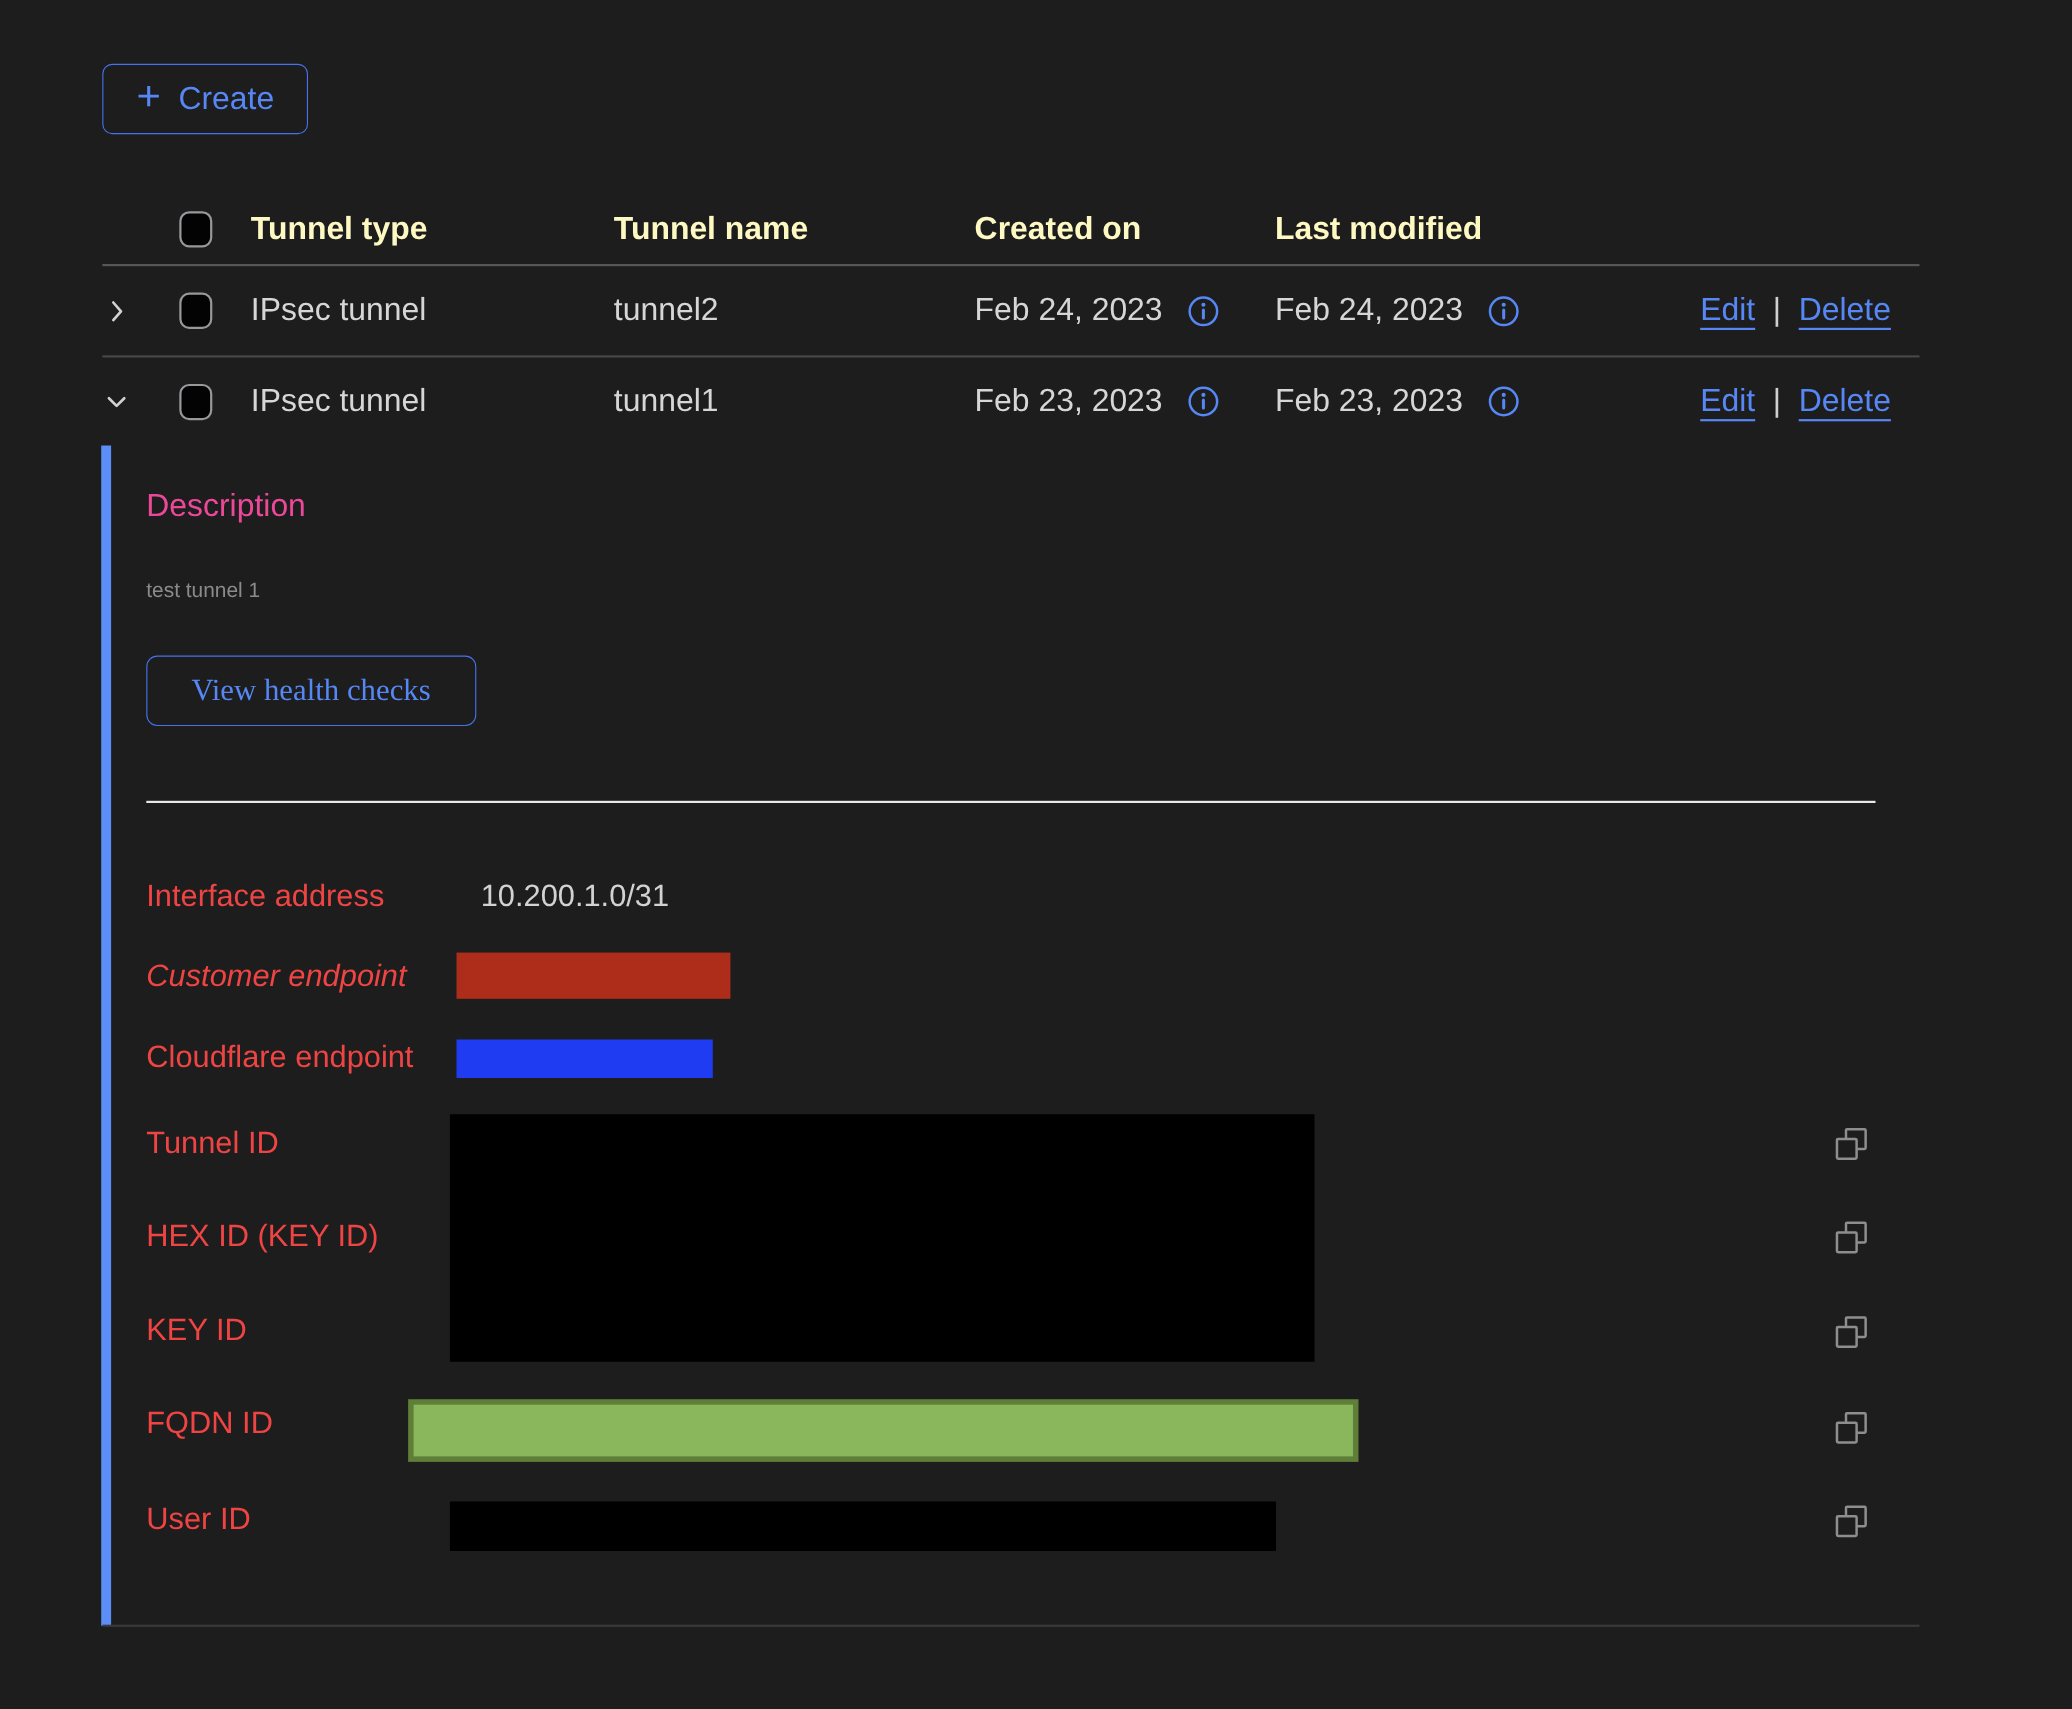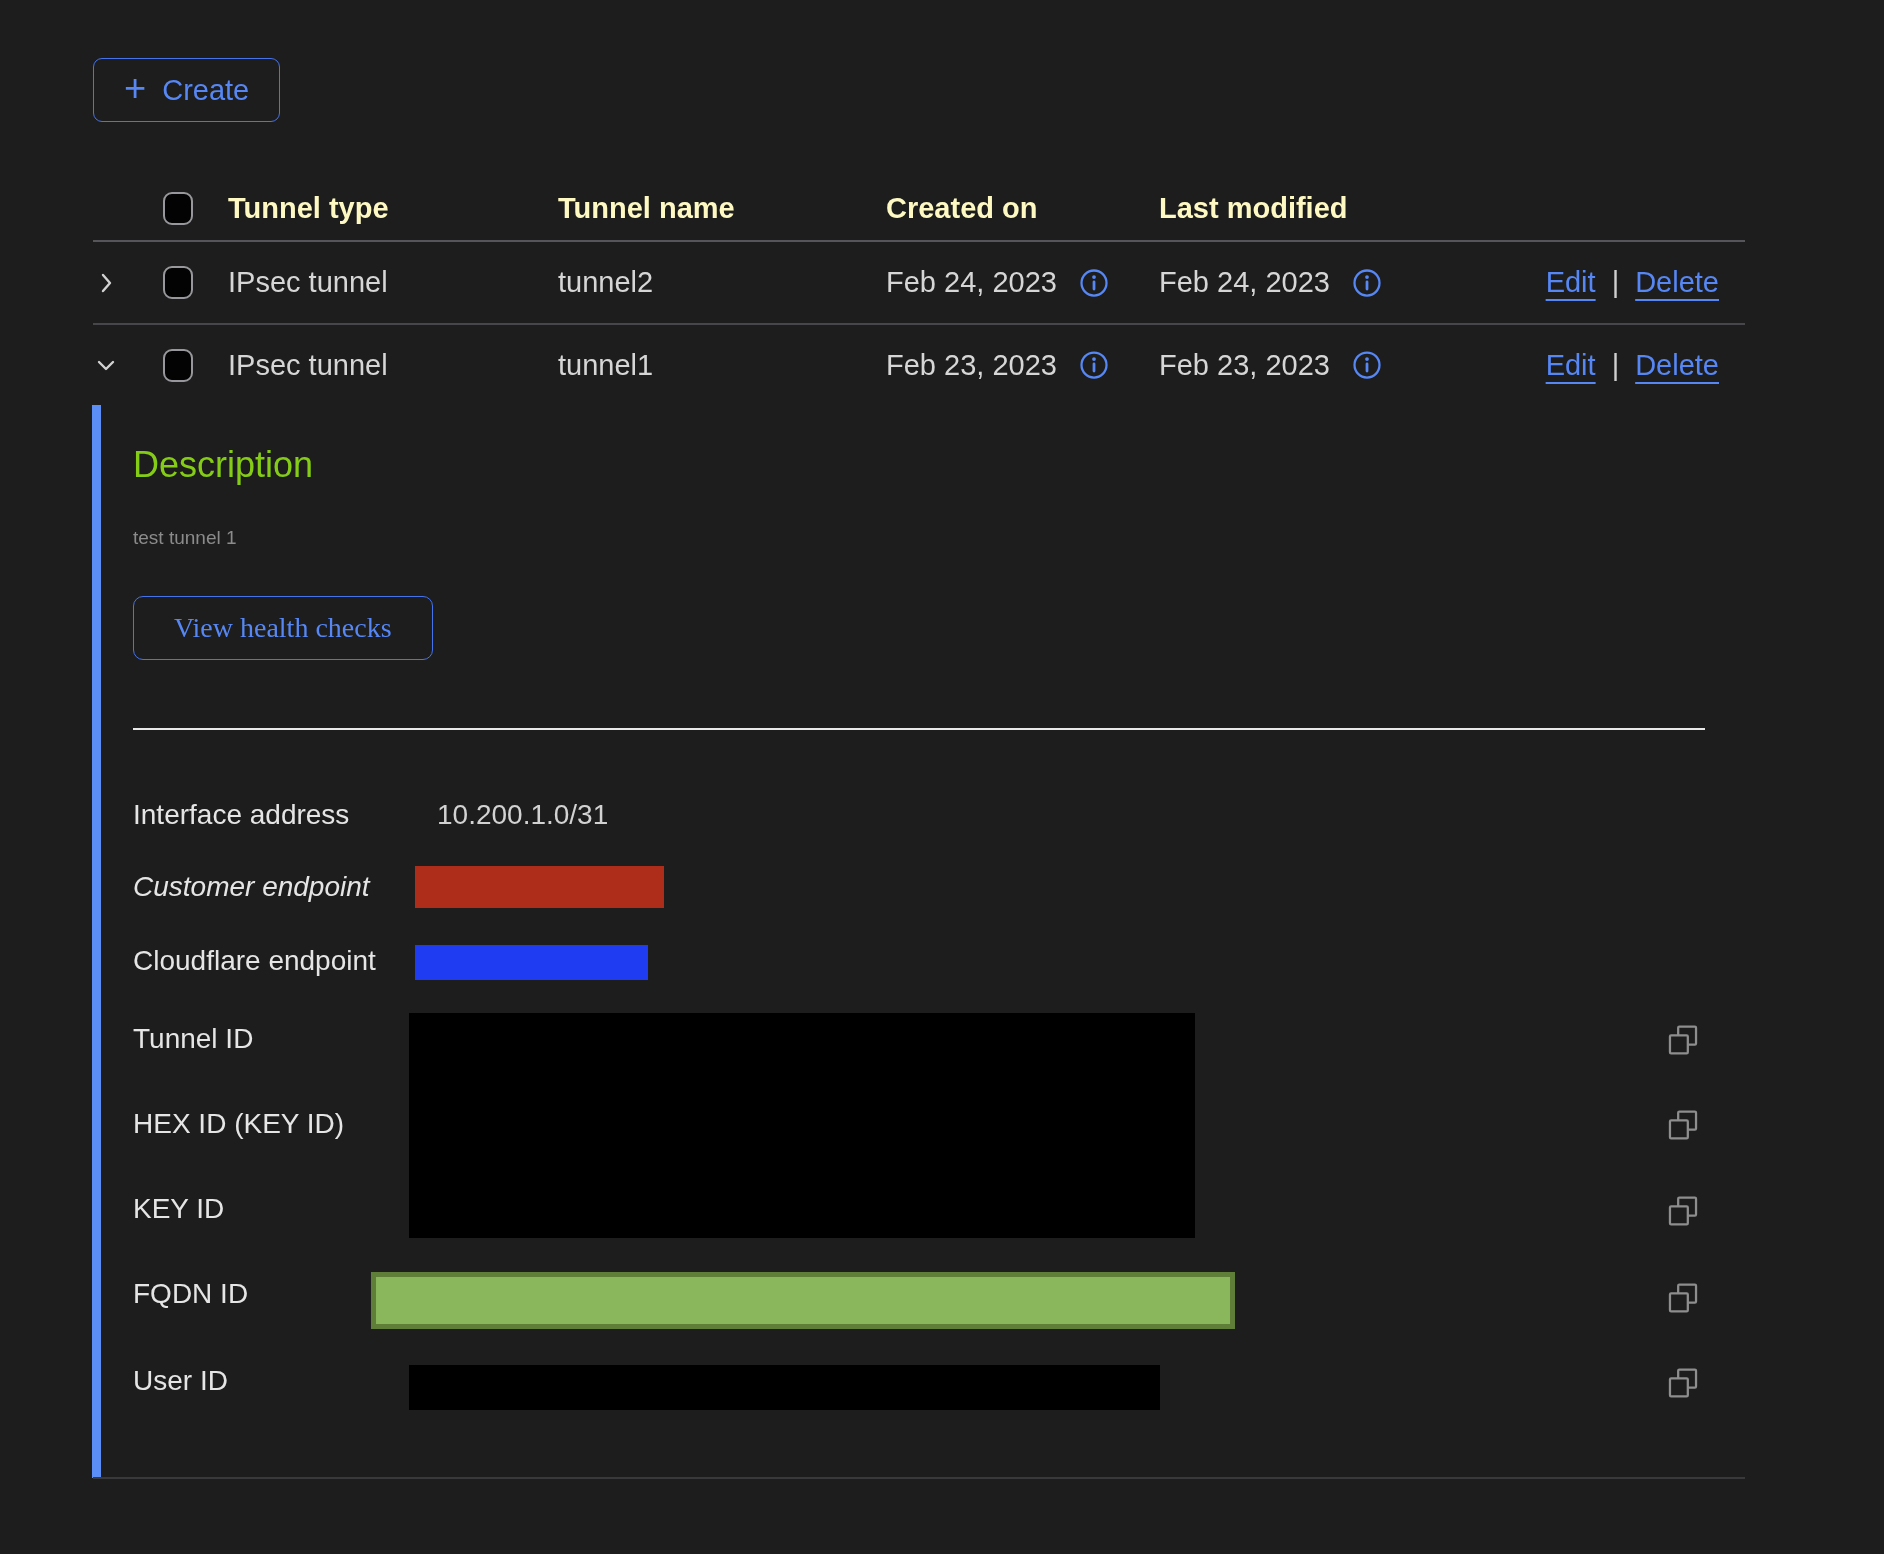--- a/index.html
+++ b/index.html
@@ -39,32 +39,32 @@
     background:#030303;cursor:pointer;box-sizing:border-box;
   }
   .chev-btn{display:flex;align-items:center;justify-content:center;cursor:pointer;background:none;border:none;padding:0;}
   .link{color:#5687f5;text-decoration:underline;text-underline-offset:7px;text-decoration-thickness:2px;cursor:pointer;}
   .action-sep{color:#cfcfcf;}
   .info-ic{display:inline-flex;cursor:pointer;}
 
   
   .panel-bar{position:absolute;left:92px;top:405px;width:9px;height:1073px;background:#5b8ef7;}
   .panel-bottom-line{position:absolute;left:93px;top:1477px;width:1652px;height:2px;background:#39393c;}
-  .desc-label{position:absolute;left:133px;top:444px;font-size:36px;color:#84cc16;}
+  .desc-label{position:absolute;left:133px;top:444px;font-size:29px;color:#ec4899;}
   .desc-value{position:absolute;left:133px;top:527px;font-size:19px;color:#8b8b8b;}
   .health-btn{
     position:absolute;left:133px;top:596px;height:64px;
     display:inline-flex;align-items:center;padding:0 40px;
     background:transparent;border:1.5px solid #4673ec;border-radius:10px;
     color:#5687f5;font-size:28px;cursor:pointer;
     font-family:Liberation Serif, serif;
   }
   .panel-divider{position:absolute;left:133px;top:728px;width:1572px;height:2px;background:#e8e8e8;}
 
-  .f-label{position:absolute;left:133px;font-size:28px;color:#e5e5e5;white-space:nowrap;}
+  .f-label{position:absolute;left:133px;font-size:28px;color:#ef4444;white-space:nowrap;}
   .f-value{position:absolute;font-size:28px;color:#d2d2d2;}
 
   .redact{position:absolute;}
   .box-red{left:415px;top:866px;width:249px;height:42px;}
   .box-blue{left:415px;top:945px;width:233px;height:35px;}
   .box-black-lg{left:409px;top:1013px;width:786px;height:225px;}
   .box-green{left:371px;top:1272px;width:864px;height:57px;box-sizing:border-box;padding:5px;}
   .box-green-inner{width:100%;height:100%;}
   .box-black-sm{left:409px;top:1365px;width:751px;height:45px;}
 

